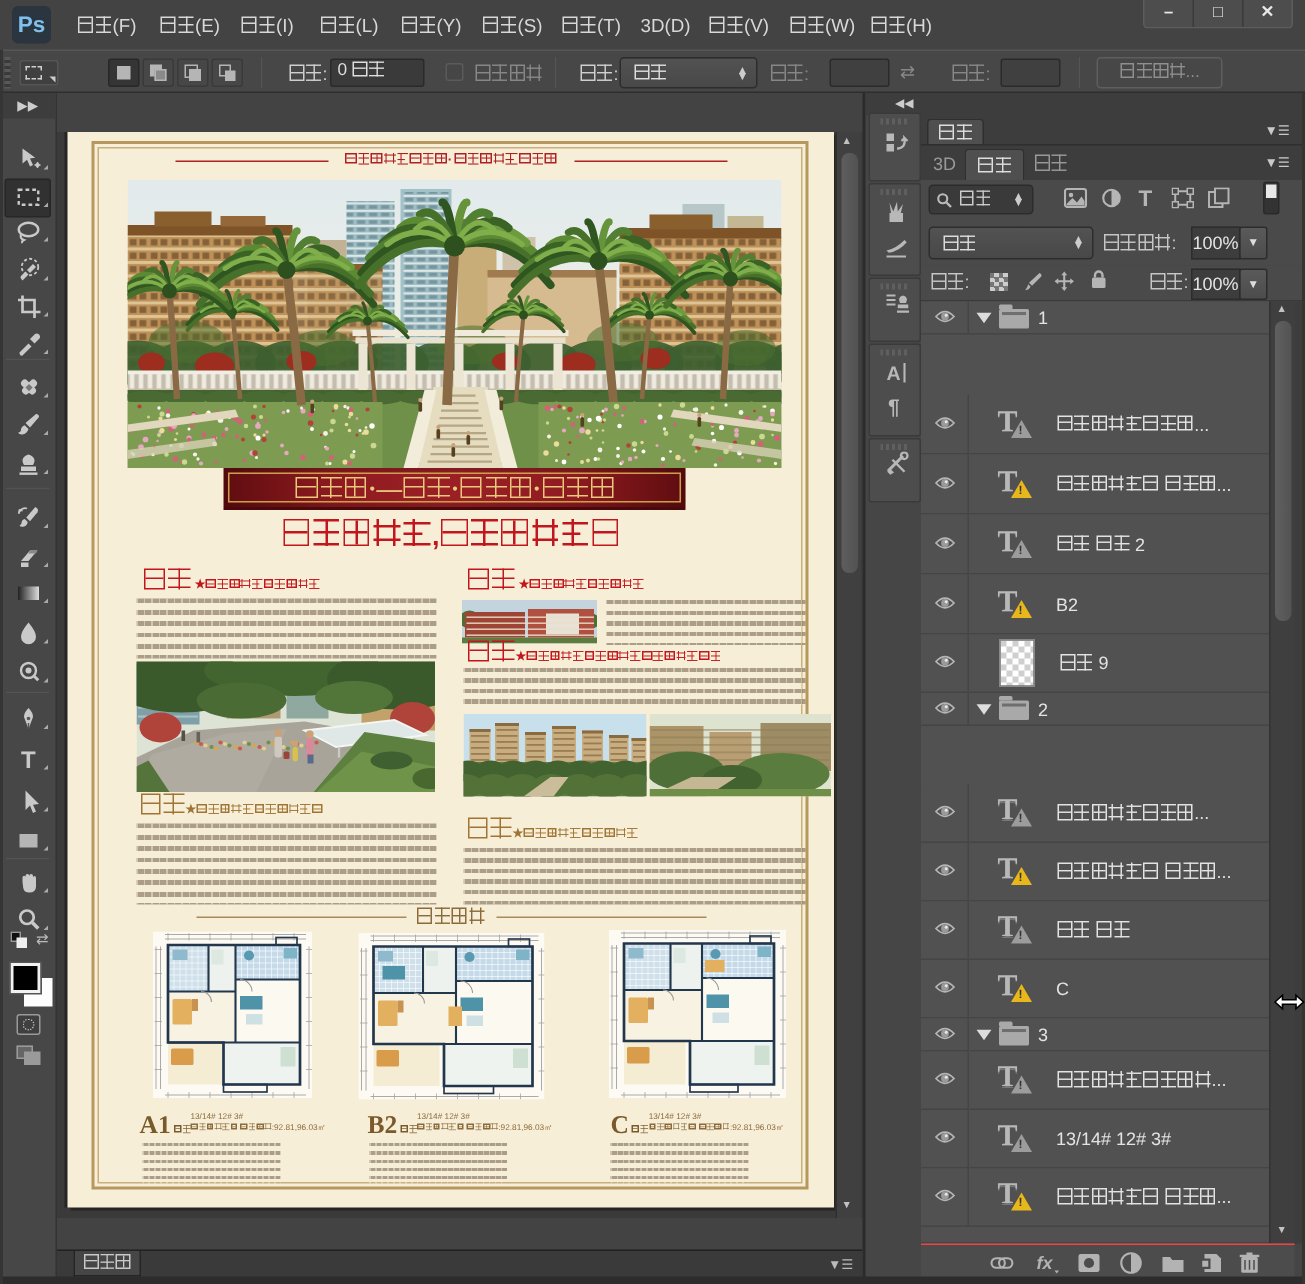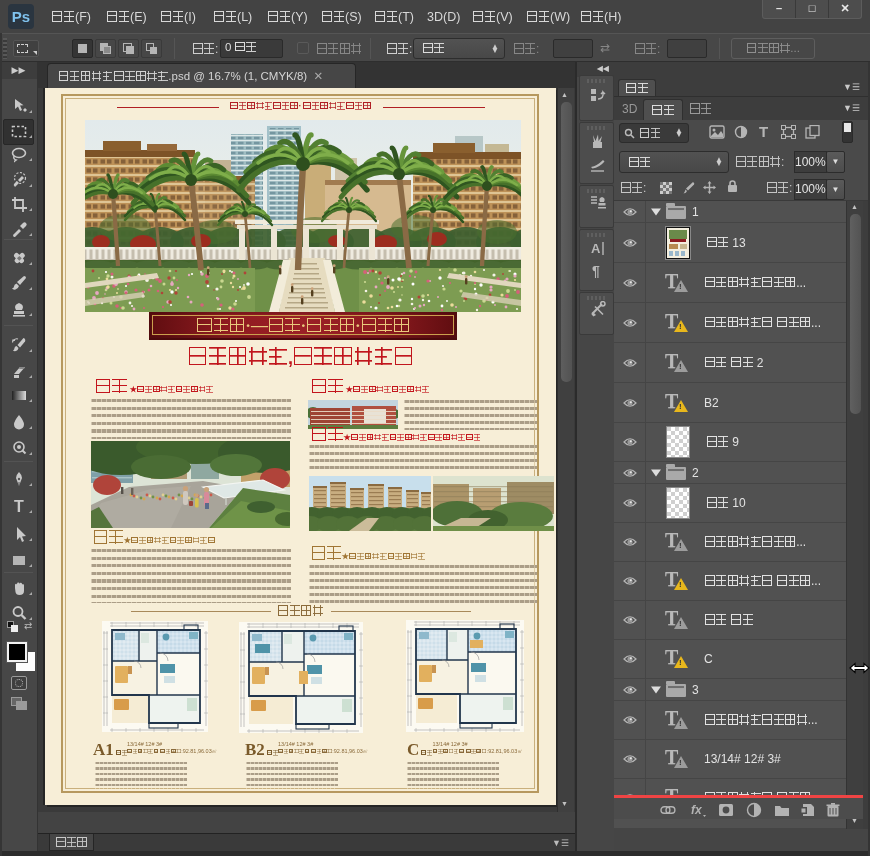--- a/index.html
+++ b/index.html
@@ -58,21 +58,21 @@
 .warn{position:absolute;left:10px;top:9px;width:0;height:0;border-left:7px solid transparent;border-right:7px solid transparent;border-bottom:12px solid #e8b71c}
 .warn.gray{border-bottom-color:#9c9c9c}
 .warn:after{content:"!";position:absolute;left:-2px;top:2px;font-size:8px;font-weight:bold;color:#333}
 .thumb{position:absolute;left:52px;top:50%;transform:translateY(-50%);width:24px;height:32px;background:#f4efdf;border:1px solid #111;outline:1px solid #888}
 .checker{background:conic-gradient(#fff 0 25%,#cfcfcf 0 50%,#fff 0 75%,#cfcfcf 0) 0 0/8px 8px;}
 .gtri{position:absolute;left:37px;top:50%;transform:translateY(-50%);width:0;height:0;border-left:5px solid transparent;border-right:5px solid transparent;border-top:7px solid #ddd}
 .folder{position:absolute;left:52px;top:50%;transform:translateY(-46%);width:20px;height:13px;background:#a9a9a9;border-radius:1px}
 .folder:before{content:"";position:absolute;left:0;top:-3px;width:9px;height:3px;background:#a9a9a9;border-radius:1px 1px 0 0}
 .folder:after{content:"";position:absolute;left:2px;top:2px;right:2px;height:2px;background:#6e6e6e}
 #lscroll{position:absolute;left:232px;top:139px;width:17px;height:628px;background:#3f3f3f;border-left:1px solid #333}
-#lbottom{position:absolute;left:0;top:733px;width:249px;height:24px;background:#4c4c4c;border-top:3px solid #ef4444}
+#lbottom{position:absolute;left:0;top:767px;width:249px;height:24px;background:#4c4c4c;border-top:1px solid #ef4444}
 
 .fr{position:absolute;border:2px solid #b6985e}
 .fr2{position:absolute;border:1px solid #c9af7c}
 .red{color:#c3151c}
 .brown{color:#a07534}
 .tx{position:absolute;background:repeating-linear-gradient(90deg,rgba(247,238,215,.5) 0 1px,rgba(247,238,215,0) 1px 5px),repeating-linear-gradient(180deg,rgba(96,78,56,.5) 0 3.1px,transparent 3.1px 7.6px)}
 .tx2{position:absolute;background:repeating-linear-gradient(90deg,rgba(247,238,215,.5) 0 1px,rgba(247,238,215,0) 1px 5px),repeating-linear-gradient(180deg,rgba(96,78,56,.5) 0 2.9px,transparent 2.9px 7.1px)}
 .tx3{position:absolute;background:repeating-linear-gradient(90deg,rgba(247,238,215,.5) 0 1px,rgba(247,238,215,0) 1px 4px),repeating-linear-gradient(180deg,rgba(96,78,56,.5) 0 2.2px,transparent 2.2px 5.5px)}
 .sttl{position:absolute;font-size:17px;font-weight:bold;letter-spacing:1px;white-space:nowrap}
 .star{font-size:8px;font-weight:bold;letter-spacing:0}
@@ -127,23 +127,20 @@
       <div class="osep" style="left:370px"></div>
       <span class="olbl" style="left:386px"><i class="k g1"></i><i class="k g2"></i>:</span>
       <div class="combo" style="left:413px;top:4px;width:92px;height:21px;line-height:19px;padding-left:8px"><i class="k g1"></i><i class="k g2"></i><span class="spin">▲<br>▼</span></div>
       <span class="olbl dim" style="left:513px"><i class="k g1"></i><i class="k g2"></i>:</span>
       <div class="ofield" style="left:553px;top:5px;width:40px;height:19px;background:#404040"></div>
       <span class="olbl dim" style="left:600px;top:7px">⇄</span>
       <span class="olbl dim" style="left:634px"><i class="k g1"></i><i class="k g2"></i>:</span>
       <div class="ofield" style="left:667px;top:5px;width:40px;height:19px;background:#404040"></div>
       <div class="osep" style="left:719px"></div>
       <div class="abs" style="left:731px;top:4px;width:84px;height:21px;border:1px solid #5e5e5e;border-radius:3px;color:#8f8f8f;font-size:11.5px;text-align:center;line-height:19px"><i class="k g1"></i><i class="k g2"></i><i class="k g3"></i><i class="k g4"></i>...</div>
-    </div>
-    <div id="tabbar" class="abs">
-      <div id="doctab"><i class="k g1"></i><i class="k g2"></i><i class="k g3"></i><i class="k g4"></i><i class="k g5"></i><i class="k g1"></i><i class="k g2"></i><i class="k g3"></i><i class="k g4"></i><i class="k g5"></i>.psd @ 16.7% (1, CMYK/8)&nbsp;&nbsp;<span style="color:#aaa">✕</span></div>
     </div>
     <div id="toolbar" class="abs">
       <div class="abs" style="left:0;top:0;width:37px;height:17px;background:#3d3d3d;color:#ccc;font-size:9px;text-align:center;line-height:16px">▶▶</div>
       <div class="grip" style="margin:5px 8px 0 8px"></div>
       <div class="tsel" style="top:57px"></div>
       <svg class="tool" style="top:35px" width="18" height="18" viewBox="0 0 18 18">
         <path d="M5 2 L5 12 L8 9.5 L10 14 L12 13 L10 8.6 L13.5 8.2 Z" fill="#c9c9c9"></path>
         <path d="M13 13 h4 M15 11 v4 M14 12 l2 2 M16 12 l-2 2" stroke="#c9c9c9" stroke-width="1"></path>
       </svg>
       <div class="abs" style="left:29px;top:48px;width:0;height:0;border-left:3px solid transparent;border-bottom:3px solid #aaa"></div>
@@ -1351,38 +1348,20 @@
           <span class="eye"><svg width="14" height="10" viewBox="0 0 14 10">
               <path d="M1 5 Q7 -1.5 13 5 Q7 11.5 1 5 Z" fill="none" stroke="#b5b5b5" stroke-width="1.2"></path>
               <circle cx="7" cy="5" r="2.6" fill="#9a9a9a"></circle>
               <circle cx="7.8" cy="4.2" r="1" fill="#e8e8e8"></circle>
             </svg></span>
           <div class="ediv"></div>
           <div class="gtri"></div>
           <div class="folder"></div>
           <span class="lname" style="left:78px">1</span>
         </div>
-        <div class="lrow" style="top:22px;height:40px">
-          <span class="eye"><svg width="14" height="10" viewBox="0 0 14 10">
-              <path d="M1 5 Q7 -1.5 13 5 Q7 11.5 1 5 Z" fill="none" stroke="#b5b5b5" stroke-width="1.2"></path>
-              <circle cx="7" cy="5" r="2.6" fill="#9a9a9a"></circle>
-              <circle cx="7.8" cy="4.2" r="1" fill="#e8e8e8"></circle>
-            </svg></span>
-          <div class="ediv"></div>
-          <div class="thumb">
-            <div class="abs" style="left:2px;top:2px;right:2px;height:9px;background:#6a8a4a"></div>
-            <div class="abs" style="left:3px;top:11px;right:3px;height:3px;background:#8c1c20"></div>
-            <div class="abs" style="left:2px;top:16px;width:9px;height:5px;background:#b88a50"></div>
-            <div class="abs" style="left:13px;top:16px;width:7px;height:5px;background:#c8b890"></div>
-            <div class="abs" style="left:2px;bottom:2px;width:4px;height:5px;background:#9ab8cc"></div>
-            <div class="abs" style="left:8px;bottom:2px;width:4px;height:5px;background:#9ab8cc"></div>
-            <div class="abs" style="left:14px;bottom:2px;width:4px;height:5px;background:#9ab8cc"></div>
-          </div>
-          <span class="lname"><i class="k g1"></i><i class="k g2"></i> 13</span>
-        </div>
         <div class="lrow" style="top:62px;height:40px">
           <span class="eye"><svg width="14" height="10" viewBox="0 0 14 10">
               <path d="M1 5 Q7 -1.5 13 5 Q7 11.5 1 5 Z" fill="none" stroke="#b5b5b5" stroke-width="1.2"></path>
               <circle cx="7" cy="5" r="2.6" fill="#9a9a9a"></circle>
               <circle cx="7.8" cy="4.2" r="1" fill="#e8e8e8"></circle>
             </svg></span>
           <div class="ediv"></div>
           <div class="ticon">
             <span class="T">T</span>
             <div class="warn gray"></div>
@@ -1441,30 +1420,20 @@
         <div class="lrow" style="top:261px;height:22px">
           <span class="eye"><svg width="14" height="10" viewBox="0 0 14 10">
               <path d="M1 5 Q7 -1.5 13 5 Q7 11.5 1 5 Z" fill="none" stroke="#b5b5b5" stroke-width="1.2"></path>
               <circle cx="7" cy="5" r="2.6" fill="#9a9a9a"></circle>
               <circle cx="7.8" cy="4.2" r="1" fill="#e8e8e8"></circle>
             </svg></span>
           <div class="ediv"></div>
           <div class="gtri"></div>
           <div class="folder"></div>
           <span class="lname" style="left:78px">2</span>
-        </div>
-        <div class="lrow" style="top:283px;height:39px">
-          <span class="eye"><svg width="14" height="10" viewBox="0 0 14 10">
-              <path d="M1 5 Q7 -1.5 13 5 Q7 11.5 1 5 Z" fill="none" stroke="#b5b5b5" stroke-width="1.2"></path>
-              <circle cx="7" cy="5" r="2.6" fill="#9a9a9a"></circle>
-              <circle cx="7.8" cy="4.2" r="1" fill="#e8e8e8"></circle>
-            </svg></span>
-          <div class="ediv"></div>
-          <div class="thumb checker" style="border-color:#888;outline:none"></div>
-          <span class="lname"><i class="k g1"></i><i class="k g2"></i> 10</span>
         </div>
         <div class="lrow" style="top:322px;height:39px">
           <span class="eye"><svg width="14" height="10" viewBox="0 0 14 10">
               <path d="M1 5 Q7 -1.5 13 5 Q7 11.5 1 5 Z" fill="none" stroke="#b5b5b5" stroke-width="1.2"></path>
               <circle cx="7" cy="5" r="2.6" fill="#9a9a9a"></circle>
               <circle cx="7.8" cy="4.2" r="1" fill="#e8e8e8"></circle>
             </svg></span>
           <div class="ediv"></div>
           <div class="ticon">
             <span class="T">T</span>

